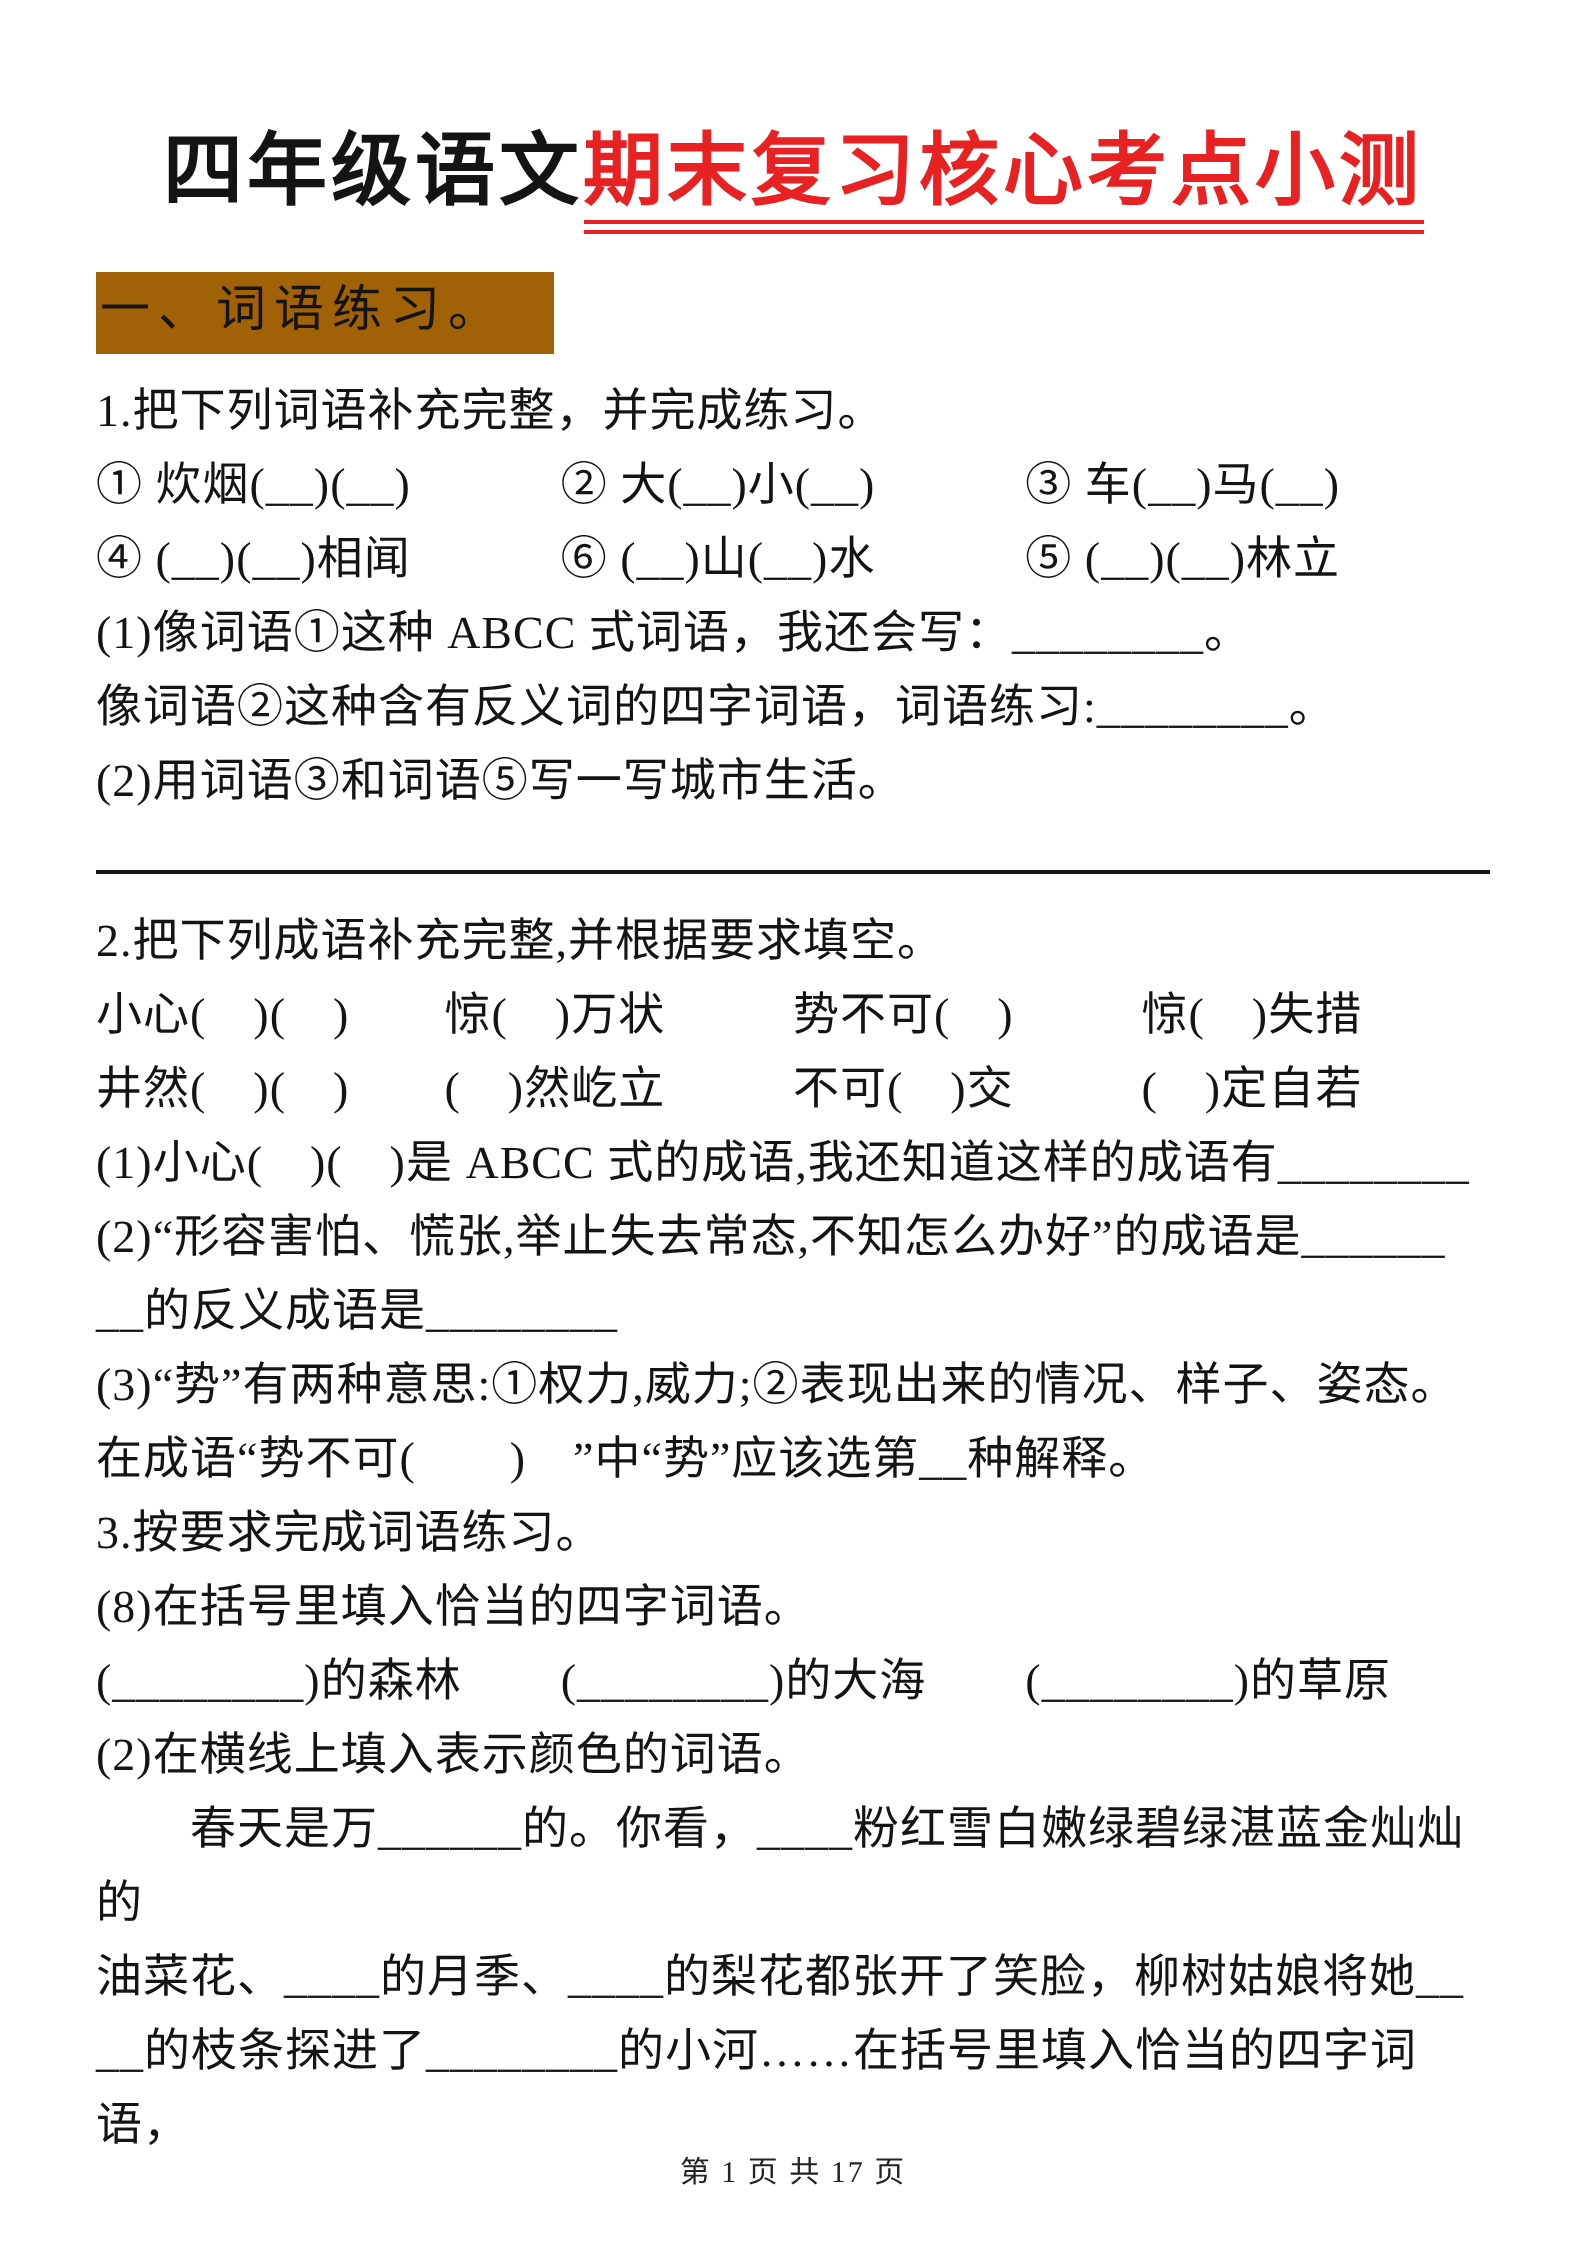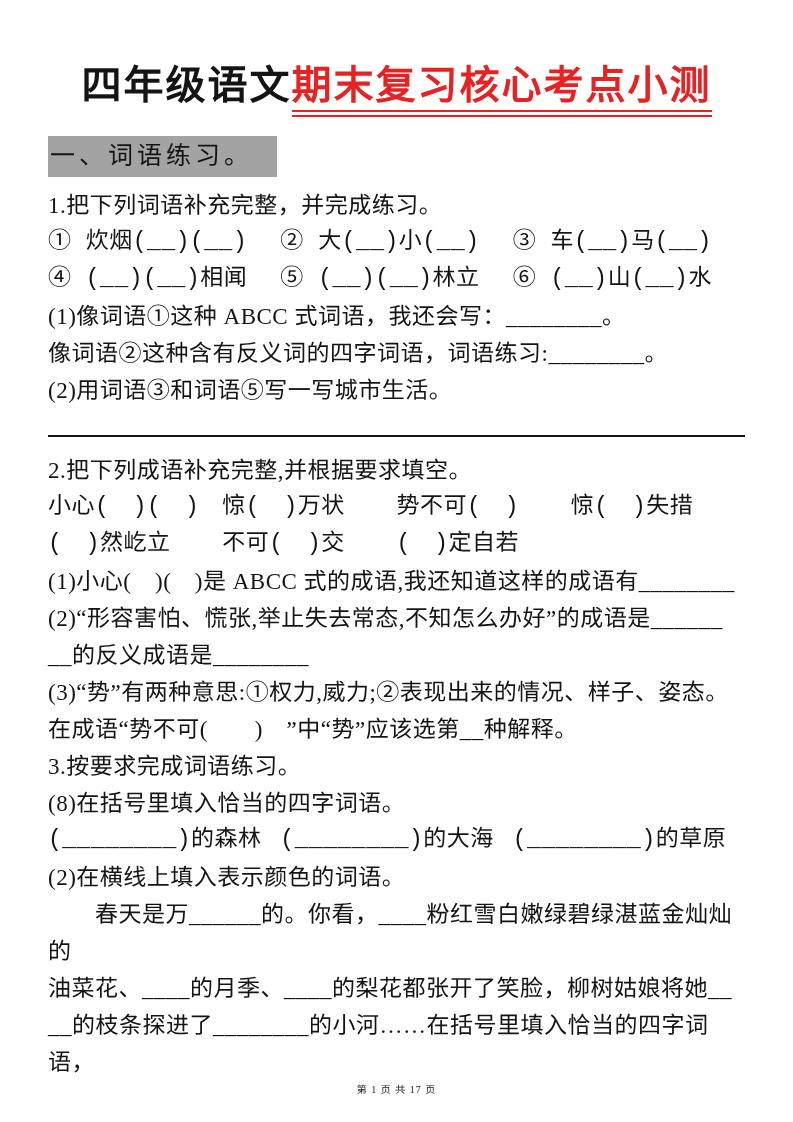--- a/index.html
+++ b/index.html
@@ -24,54 +24,53 @@
     line-height: 1.3;
   }
   .title .red {
     color: #e82222;
     border-bottom: 7px double #e82222;
     padding-bottom: 2px;
   }
   .section-header { margin: 0 0 10px 0; }
   .section-label {
     display: inline-block;
-    background: #a3a3a3;
+    background: #a16207;
     font-size: 25px;
     line-height: 1.45;
     padding: 2px 24px 3px 2px;
     letter-spacing: 4px;
   }
   .line {
     margin: 0;
     font-size: 23px;
     line-height: 37px;
     letter-spacing: 0.5px;
   }
   .indent { text-indent: 47px; }
   .row {
     display: grid;
     font-size: 23px;
     line-height: 37px;
     letter-spacing: 0.5px;
-    font-family: Liberation Mono, monospace;
   }
   .cols3 { grid-template-columns: 1fr 1fr 1fr; }
   .cols4 { grid-template-columns: 1fr 1fr 1fr 1fr; }
   .divider {
     border: none;
     border-top: 2px solid #151515;
     margin: 26px 0 15px 0;
   }
   .footer {
     position: absolute;
     left: 0;
     right: 0;
     bottom: 30px;
     text-align: center;
-    font-size: 10px;
+    font-size: 15px;
     letter-spacing: 1px;
     color: #222222;
   }
 </style>
 </head>
 <body>
 
 <div class="page">
 
   <h1 class="title"><span>四年级语文</span><span class="red">期末复习核心考点小测</span></h1>
@@ -81,37 +80,38 @@
   </div>
 
   <p class="line">1.把下列词语补充完整，并完成练习。</p>
   <div class="row cols3">
     <span>① 炊烟(__)(__)</span>
     <span>② 大(__)小(__)</span>
     <span>③ 车(__)马(__)</span>
   </div>
   <div class="row cols3">
     <span>④ (__)(__)相闻</span>
+    <span>⑥ (__)山(__)水</span>
     <span>⑤ (__)(__)林立</span>
-    <span>⑥ (__)山(__)水</span>
   </div>
   <p class="line">(1)像词语①这种 ABCC 式词语，我还会写：________。</p>
   <p class="line">像词语②这种含有反义词的四字词语，词语练习:________。</p>
   <p class="line">(2)用词语③和词语⑤写一写城市生活。</p>
 
   <hr class="divider">
 
   <p class="line">2.把下列成语补充完整,并根据要求填空。</p>
   <div class="row cols4">
     <span>小心(　)(　)</span>
     <span>惊(　)万状</span>
     <span>势不可(　)</span>
     <span>惊(　)失措</span>
   </div>
   <div class="row cols4">
+    <span>井然(　)(　)</span>
     <span>(　)然屹立</span>
     <span>不可(　)交</span>
     <span>(　)定自若</span>
   </div>
   <p class="line">(1)小心(　)(　)是 ABCC 式的成语,我还知道这样的成语有________</p>
   <p class="line">(2)“形容害怕、慌张,举止失去常态,不知怎么办好”的成语是______</p>
   <p class="line">__的反义成语是________</p>
   <p class="line">(3)“势”有两种意思:①权力,威力;②表现出来的情况、样子、姿态。</p>
   <p class="line">在成语“势不可(　　)　”中“势”应该选第__种解释。</p>
 

